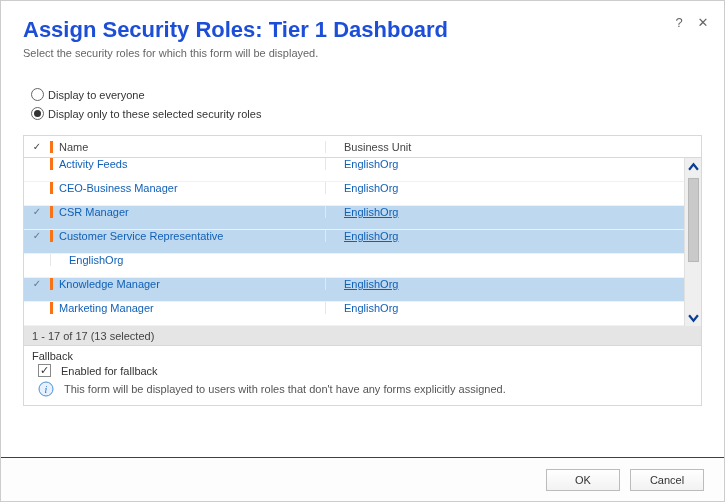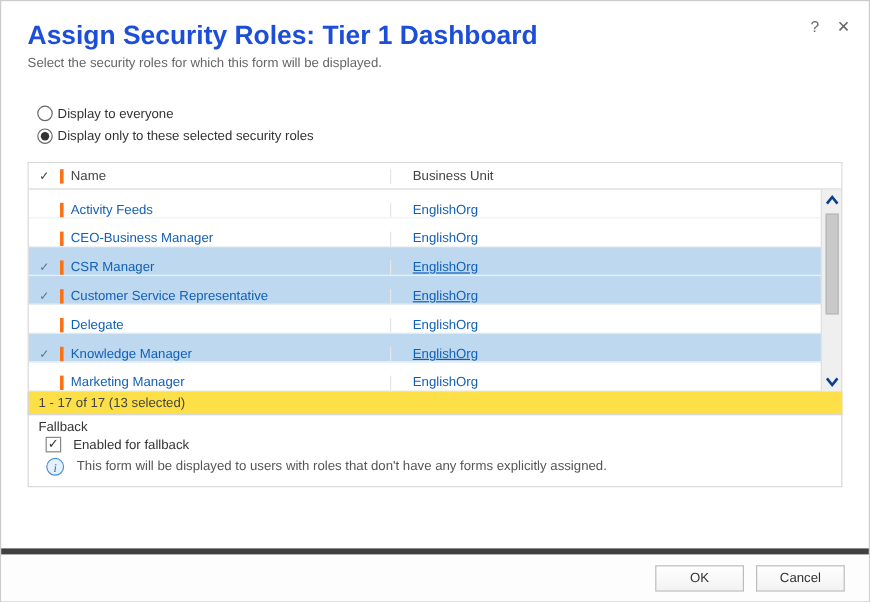--- a/index.html
+++ b/index.html
@@ -94,21 +94,21 @@
   .col-check { width: 26px; text-align: center; display:flex; align-items:center; justify-content:center; }
   .col-name { width: 275px; padding-left: 6px; border-left: 3px solid #f97316; }
   .col-bu { flex: 1; padding-left: 18px; border-left: 1px solid #e6e6e6; }
   .rows-viewport {
     height: 168px;
     overflow: hidden;
     position: relative;
   }
   .row {
     display: flex;
-    align-items: flex-end;
+    align-items: flex-start;
     height: 24px;
     font-size: 11px;
     border-bottom: 1px solid #eef2f5;
   }
   .row.selected {
     background: #bdd8ef;
   }
   .row .col-check { color: #888; }
   .row.selected .col-check { color: #5a7a95; }
   .link { color: #1160b7; cursor: pointer; }
@@ -140,21 +140,21 @@
   }
   .status-row {
     margin: 0 22px;
     border: 1px solid #d8d8d8;
     border-top: none;
     height: 20px;
     font-size: 11px;
     color: #444;
     display: flex; align-items: center;
     padding-left: 8px;
-    background: #fde047;
+    background: #e5e5e5;
   }
   .fallback-wrap {
     margin: 0 22px;
     border: 1px solid #d8d8d8;
     border-top: none;
     padding: 4px 8px 8px 8px;
   }
   .fallback-title {
     font-size: 11px;
     color: #333;
@@ -191,21 +191,21 @@
     display:flex; align-items:center; justify-content:center;
   }
   .footer {
     margin-top: auto;
     height: 44px;
     display: flex;
     align-items: center;
     justify-content: flex-end;
     gap: 10px;
     padding: 0 20px;
-    border-top: 5px solid #404040;
+    border-top: 1px solid #404040;
     background: #fdfdfd;
   }
   .btn {
     min-width: 74px;
     height: 22px;
     border: 1px solid #bcbcbc;
     background: linear-gradient(#fff, #f2f2f2);
     font-size: 11px;
     color: #333;
     cursor: pointer;
@@ -270,21 +270,20 @@
           </div>
           <div class="row selected">
             <div class="col-check">
               <span class="check-glyph">✓</span>
             </div>
             <div class="col-name"><span class="link">Customer Service Representative</span></div>
             <div class="col-bu"><span class="link bu">EnglishOrg</span></div>
           </div>
           <div class="row">
             <div class="col-check"></div>
-            <div class="col-name"><span class="link">Delegate</span></div>
             <div class="col-bu"><span class="link bu">EnglishOrg</span></div>
           </div>
           <div class="row selected">
             <div class="col-check">
               <span class="check-glyph">✓</span>
             </div>
             <div class="col-name"><span class="link">Knowledge Manager</span></div>
             <div class="col-bu"><span class="link bu">EnglishOrg</span></div>
           </div>
           <div class="row">

